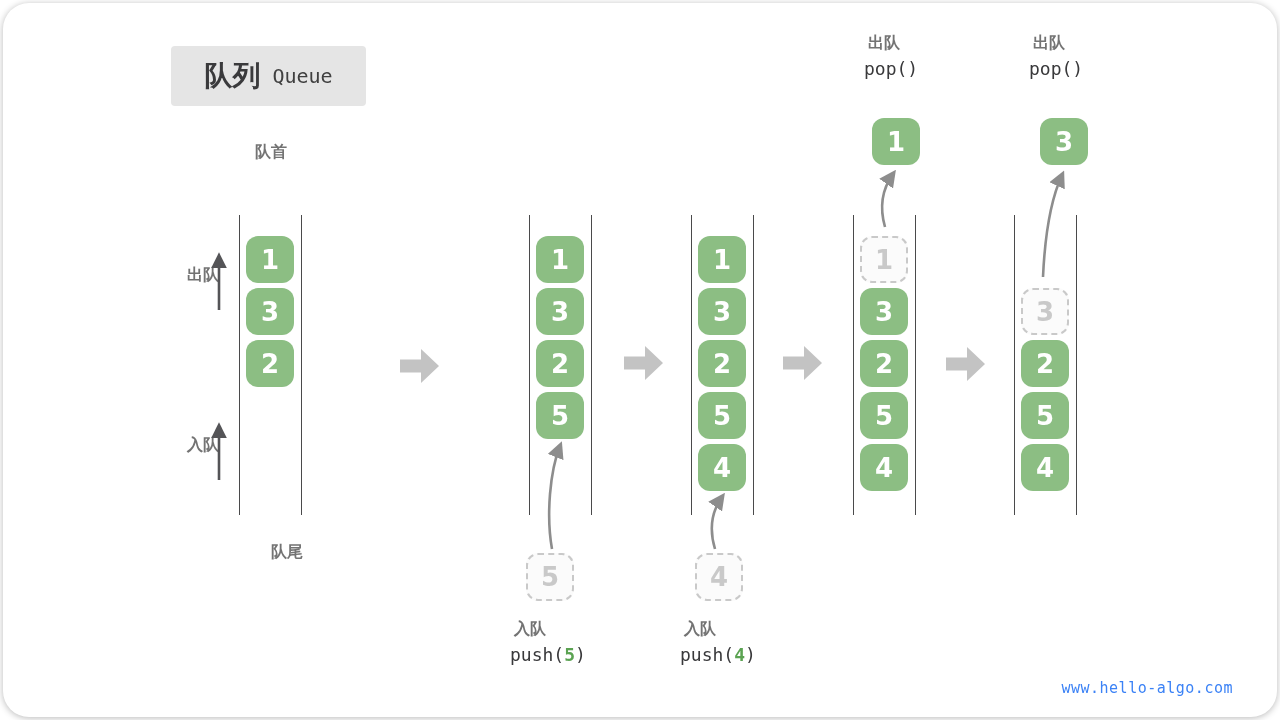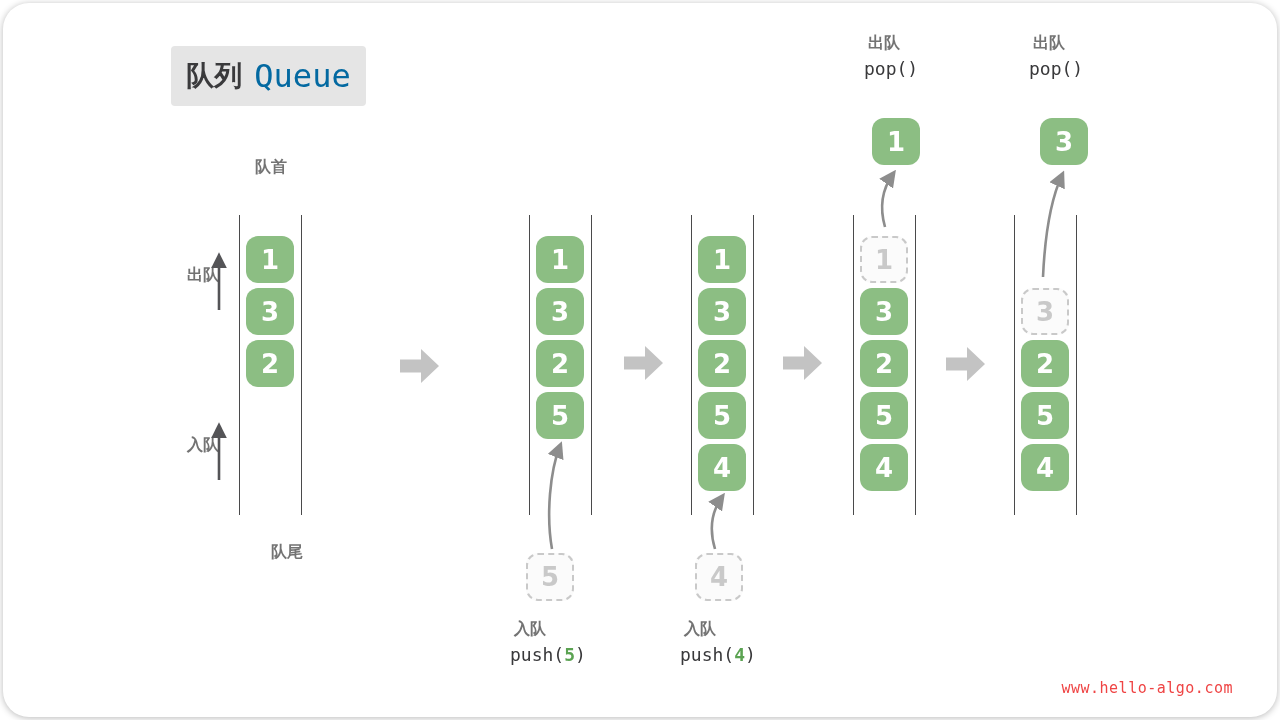--- a/index.html
+++ b/index.html
@@ -10,25 +10,25 @@
     overflow:hidden;
     font-family:"DejaVu Sans", sans-serif;
   }
   
   .badge{
     position:absolute; left:168px; top:43px; width:195px; height:60px;
     background:#e5e5e5; border-radius:4px;
     display:flex; align-items:center; justify-content:center; gap:12px;
   }
   .badge-zh{font-size:28px; font-weight:700; color:#3a3a3c;}
-  .badge-en{font-family:"DejaVu Sans Mono", monospace; font-size:32px; color:#0369a1;}
+  .badge-en{font-family:"DejaVu Sans Mono", monospace; font-size:20px; color:#404040;}
 
   .zh{font-weight:600; color:#737373; font-size:16px; line-height:1;}
   .lbl{position:absolute;}
-  .lbl-front{left:236px; top:156px; width:64px; text-align:center;}
+  .lbl-front{left:236px; top:141px; width:64px; text-align:center;}
   .lbl-rear{left:236px; top:541px; width:64px; text-align:right;}
   .lbl-deq{left:184px; top:264px;}
   .lbl-enq{left:184px; top:434px;}
 
   
   .queue-col{
     position:absolute; top:212px; width:63px; height:300px; box-sizing:border-box;
     border-left:1.6px solid #4a4a4b; border-right:1.6px solid #4a4a4b;
   }
   .col1{left:236px;} .col2{left:526px;} .col3{left:688px;} .col4{left:850px;} .col5{left:1011px;}
@@ -69,21 +69,21 @@
   .op-enq1{left:507px; top:618px;}
   .op-enq2{left:677px; top:618px;}
   .op-deq1{left:861px; top:32px;}
   .op-deq2{left:1026px; top:32px;}
 
   .overlay{position:absolute; left:0; top:0; width:1274px; height:714px; pointer-events:none;}
 
   .watermark{
     position:absolute; right:44px; top:676px;
     font-family:"DejaVu Sans Mono", monospace; font-size:15px;
-    color:#ef4444; letter-spacing:.5px;
+    color:#3b82f6; letter-spacing:.5px;
   }
 </style>
 </head>
 <body>
 
 <div class="card">
 
   <div class="badge">
     <span class="badge-zh">队列</span>
     <span class="badge-en">Queue</span>

